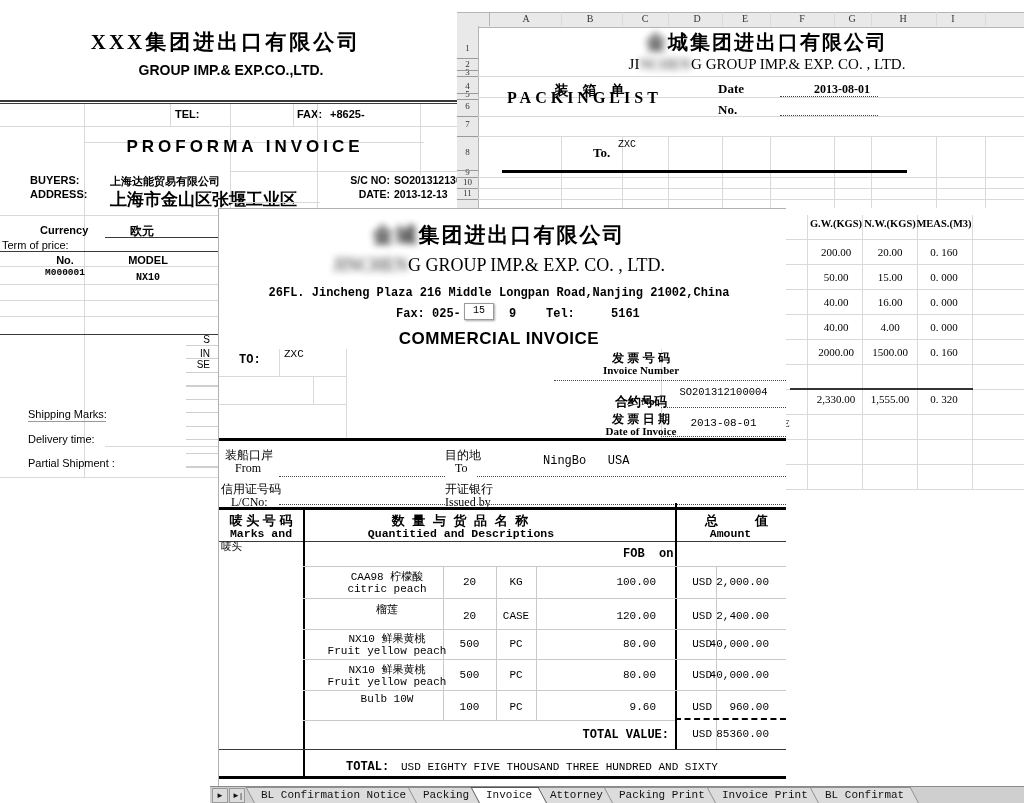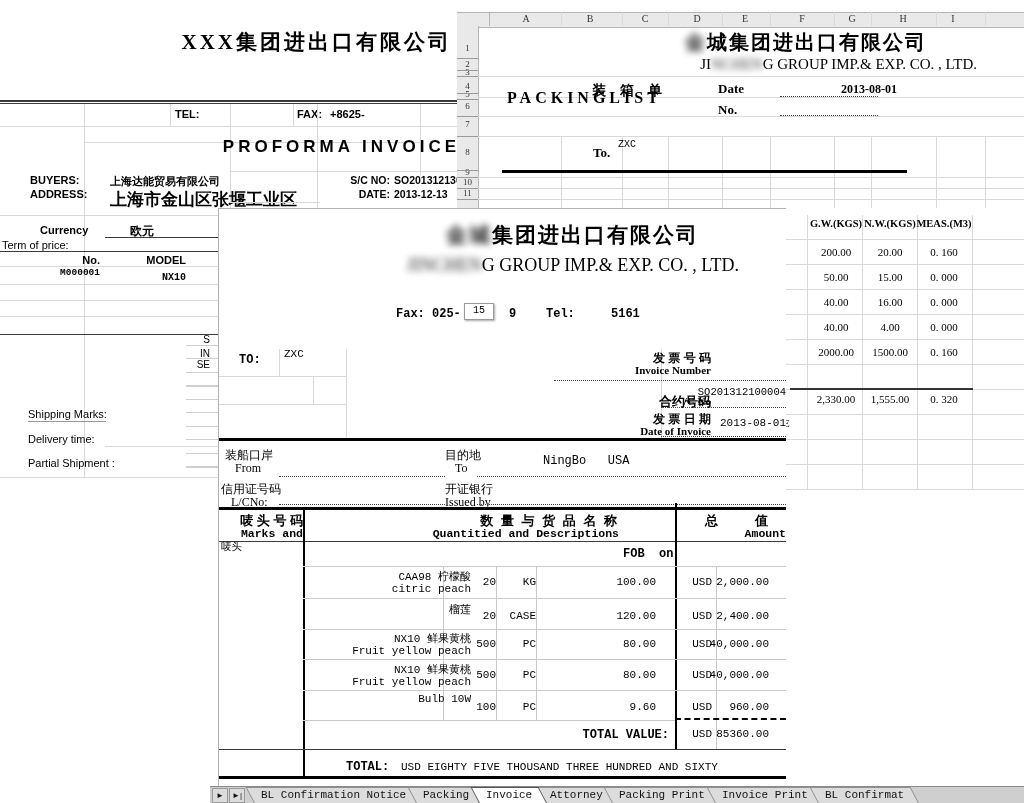--- a/index.html
+++ b/index.html
@@ -7,21 +7,21 @@
           font-family:"Liberation Sans","DejaVu Sans",sans-serif;color:#000;}
   .abs{position:absolute;}
   .hl{position:absolute;height:1px;background:#d9d9d9;}
   .hl.dark{background:#3a3a3a;}
   .hl.med{background:#9a9a9a;}
   .vl{position:absolute;width:1px;background:#d9d9d9;}
   .vl.med{background:#b5b5b5;}
   .serif{font-family:"Liberation Serif","DejaVu Serif",serif;}
   .mono{font-family:"Liberation Mono","DejaVu Sans Mono",monospace;}
   .b{font-weight:bold;}
-  .ctr{text-align:right;}
+  .ctr{text-align:center;}
   .rt{text-align:right;}
   .blur2{filter:blur(3.5px);opacity:.85;}
   .dotted{position:absolute;border-bottom:1.5px dotted #444;height:0;}
   .thickbar{position:absolute;background:#000;}
   
   .strip{position:absolute;background:#e9e9e9;}
   .colcell{position:absolute;top:0;height:14px;line-height:14px;text-align:center;
            font-family:"Liberation Serif","DejaVu Serif",serif;font-size:10px;color:#333;}
   .rowcell{position:absolute;left:0;width:21px;text-align:center;
            font-family:"Liberation Serif","DejaVu Serif",serif;font-size:9px;color:#333;}
@@ -43,20 +43,21 @@
   .boxed15{position:absolute;background:#fff;border:1px solid #9a9a9a;box-shadow:1px 1px 2px rgba(0,0,0,.35);
            font-size:10px;line-height:14px;text-align:center;}
 </style>
 </head>
 <body>
 
 <div id="screen">
 
   <div class="abs" id="proforma-panel" style="left:0;top:0;width:457px;height:480px;background:#fff;overflow:hidden;">
     <div class="abs serif b ctr" style="left:0;top:28px;width:452px;font-size:21px;letter-spacing:3px;">XXX集团进出口有限公司</div>
+    <div class="abs b ctr" style="left:5px;top:62px;width:452px;font-size:14px;">GROUP IMP.&amp; EXP.CO.,LTD.</div>
 
     <div class="hl dark" style="left:0;top:100px;width:457px;height:1.5px;"></div>
     <div class="hl dark" style="left:0;top:103px;width:457px;height:1px;"></div>
 
     <span class="abs b" style="left:175px;top:108px;font-size:11px;">TEL:</span>
     <span class="abs b" style="left:297px;top:108px;font-size:11px;">FAX:</span>
     <span class="abs b" style="left:330px;top:108px;font-size:11px;">+8625-</span>
     <div class="hl" style="left:0;top:126px;width:457px;"></div>
     <div class="hl" style="left:84px;top:142px;width:340px;"></div>
 
@@ -230,27 +231,29 @@
     <span class="abs serif" style="left:326px;top:417px;font-size:11px;">E</span>
   </div>
 
   <div class="abs" id="invoice-panel">
     <div class="abs serif b ctr" style="left:80px;top:12px;width:400px;font-size:21px;letter-spacing:2px;">
       <span class="blur2">金城</span><span>集团进出口有限公司</span>
     </div>
     <div class="abs serif ctr" style="left:40px;top:46px;width:480px;font-size:18px;">
       <span class="blur2">JINCHEN</span><span>G GROUP IMP.&amp; EXP. CO. , LTD.</span>
     </div>
+    <div class="abs mono b ctr" style="left:15px;top:77px;width:530px;font-size:12px;">26FL. Jincheng Plaza 216 Middle Longpan Road,Nanjing 21002,China</div>
 
     <span class="abs mono b" style="left:177px;top:98px;font-size:12px;">Fax: 025-</span>
     <div class="boxed15 mono" style="left:245px;top:94px;width:28px;height:15px;">15</div>
     <span class="abs mono b" style="left:290px;top:98px;font-size:12px;">9</span>
     <span class="abs mono b" style="left:327px;top:98px;font-size:12px;">Tel:</span>
     <span class="abs mono b" style="left:392px;top:98px;font-size:12px;">5161</span>
 
+    <div class="abs b ctr" style="left:80px;top:120px;width:400px;font-size:17px;letter-spacing:.5px;">COMMERCIAL INVOICE</div>
 
     <div class="vl" style="left:60px;top:140px;height:27px;"></div>
     <div class="vl" style="left:127px;top:140px;height:89px;"></div>
     <div class="vl" style="left:442px;top:140px;height:89px;"></div>
     <div class="hl" style="left:0;top:167px;width:127px;"></div>
     <div class="hl" style="left:0;top:195px;width:127px;"></div>
     <div class="vl" style="left:94px;top:167px;height:28px;"></div>
 
     <span class="abs mono b" style="left:20px;top:144px;font-size:12px;">TO:</span>
     <span class="abs mono" style="left:65px;top:139px;font-size:11px;">ZXC</span>

